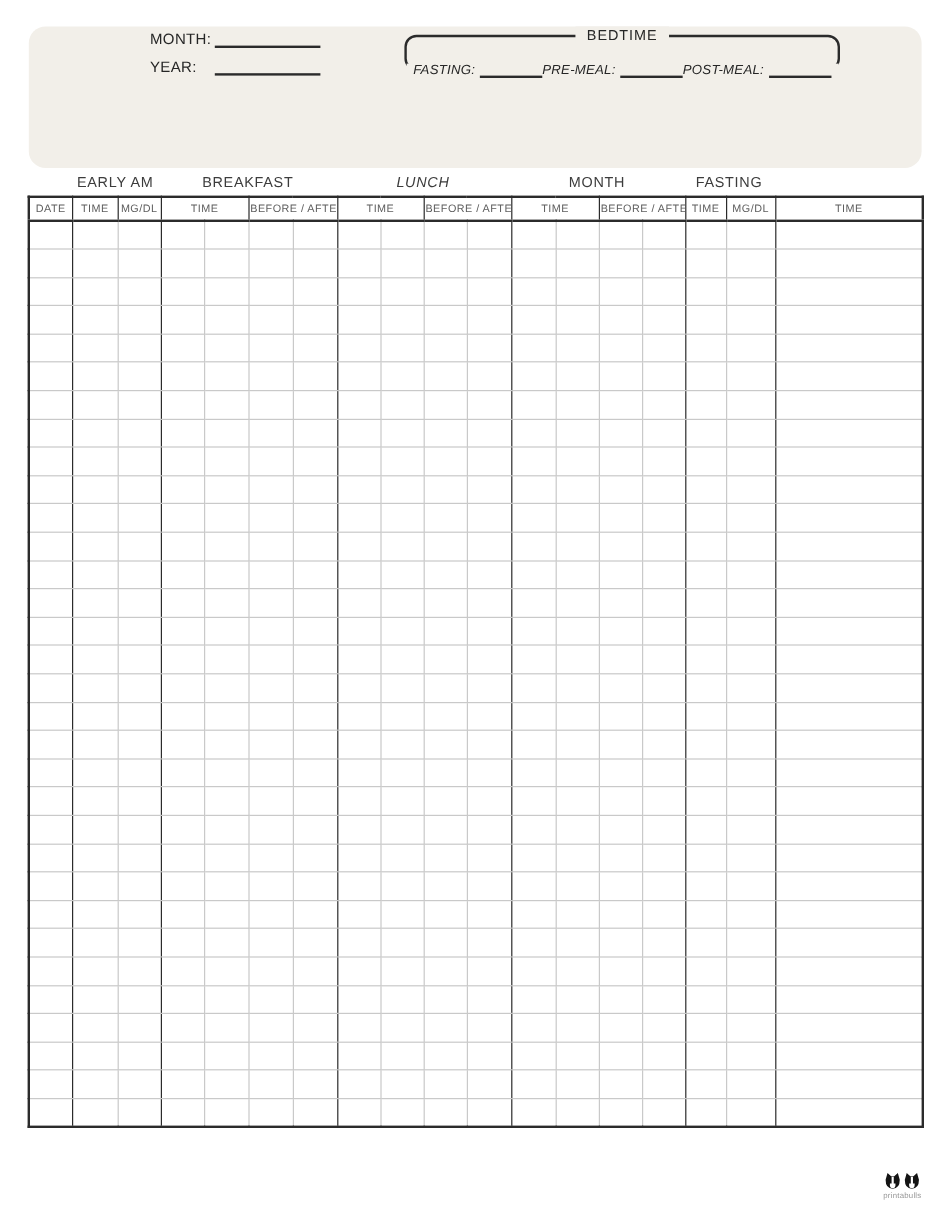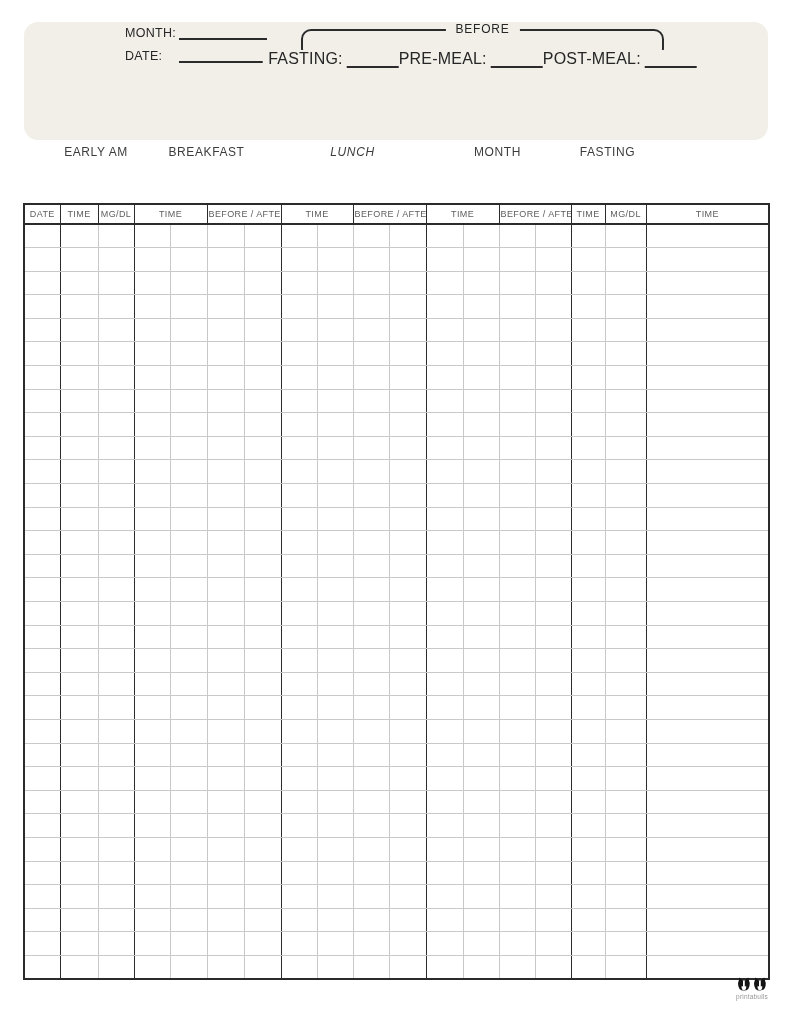--- a/index.html
+++ b/index.html
@@ -15,47 +15,47 @@
   *{box-sizing:border-box;margin:0;padding:0;}
   body{width:791px;height:1024px;background:#ffffff;font-family:"Liberation Sans",sans-serif;}
   .page{position:relative;width:791px;height:1024px;background:#ffffff;overflow:hidden;}
 
   
   .header-panel{position:absolute;left:24px;top:22px;width:744px;height:118px;
     background:var(--panel-bg);border-radius:14px;}
   .page-title{font-family:"Liberation Mono",monospace;font-weight:700;font-size:62px;
     letter-spacing:-2px;line-height:1;text-align:center;color:var(--title-color);
     margin-top:4px;white-space:nowrap;}
-  .header-fields{display:flex;align-items:flex-start;padding-left:101px;margin-top:4px;}
+  .header-fields{display:flex;align-items:flex-start;padding-left:101px;margin-top:4px;gap:36px;}
   .left-fields{width:176px;flex:0 0 176px;}
   .field-row{display:flex;align-items:flex-end;margin-bottom:9px;font-size:12.5px;
     color:var(--label-color);letter-spacing:0.3px;}
   .field-label{width:52px;flex:0 0 52px;}
   .field-line{flex:0 0 88px;height:13px;border-bottom:2px solid var(--line-dark);margin-left:2px;}
 
   .targets{position:relative;width:363px;height:30px;border:2px solid var(--line-dark);
     border-radius:10px;margin-top:3px;flex:0 0 363px;}
   .targets-title{position:absolute;left:50%;top:-2px;transform:translate(-50%,-50%);
     background:var(--panel-bg);padding:0 10px;font-size:12px;letter-spacing:0.8px;
     color:var(--label-color);}
   .targets-fields{position:absolute;left:50%;bottom:-2px;transform:translate(-50%,50%);
     background:var(--panel-bg);display:flex;align-items:flex-end;padding:0 6px;
-    font-size:16px;color:var(--label-color);white-space:nowrap;letter-spacing:0.2px;}
+    font-size:11px;color:var(--label-color);white-space:nowrap;letter-spacing:0.2px;font-style:italic;}
   .t-label{margin-left:0;}
   .t-label:first-child{margin-left:0;}
   .t-line{width:52px;height:11px;border-bottom:2px solid var(--line-dark);margin-left:4px;}
 
   
   .group-labels{position:absolute;left:23px;top:145px;width:745px;display:flex;
     font-size:12px;color:var(--group-text);letter-spacing:0.6px;}
   .group-labels span{display:inline-block;text-align:center;overflow:hidden;white-space:nowrap;}
 
   
   .log-table{position:absolute;left:23px;top:163px;width:745px;
-    border-collapse:collapse;table-layout:fixed;border:2px solid var(--line-dark);margin-top:40px;}
+    border-collapse:collapse;table-layout:fixed;border:2px solid var(--line-dark);}
   .log-table th{border:1.5px solid var(--line-dark);border-bottom:2px solid var(--line-dark);
     font-weight:normal;font-size:9px;color:var(--header-text);letter-spacing:0.4px;
     height:20px;padding:0 1px;overflow:hidden;white-space:nowrap;background:#fff;}
   .log-table td{height:23.6px;border-right:1px solid var(--line-light);
     border-bottom:1px solid var(--line-light);padding:0;}
   .log-table td.dark-r,.log-table th.dark-r{border-right:1.5px solid var(--line-dark);}
   .log-table td:last-child,.log-table th:last-child{border-right:none;}
 
   
   .brand{position:absolute;left:729px;top:977px;width:46px;text-align:center;}
@@ -68,26 +68,26 @@
 <div class="page">
 
   <div class="header-panel">
     <div class="header-fields">
       <div class="left-fields">
         <div class="field-row">
           <span class="field-label">MONTH:</span>
           <span class="field-line"></span>
         </div>
         <div class="field-row">
-          <span class="field-label">DATE:</span>
+          <span class="field-label">YEAR:</span>
           <span class="field-line"></span>
         </div>
       </div>
       <div class="targets">
-        <span class="targets-title">BEFORE</span>
+        <span class="targets-title">BEDTIME</span>
         <div class="targets-fields">
           <span class="t-label">FASTING:</span>
           <span class="t-line"></span>
           <span class="t-label">PRE-MEAL:</span>
           <span class="t-line"></span>
           <span class="t-label">POST-MEAL:</span>
           <span class="t-line"></span>
         </div>
       </div>
     </div>

